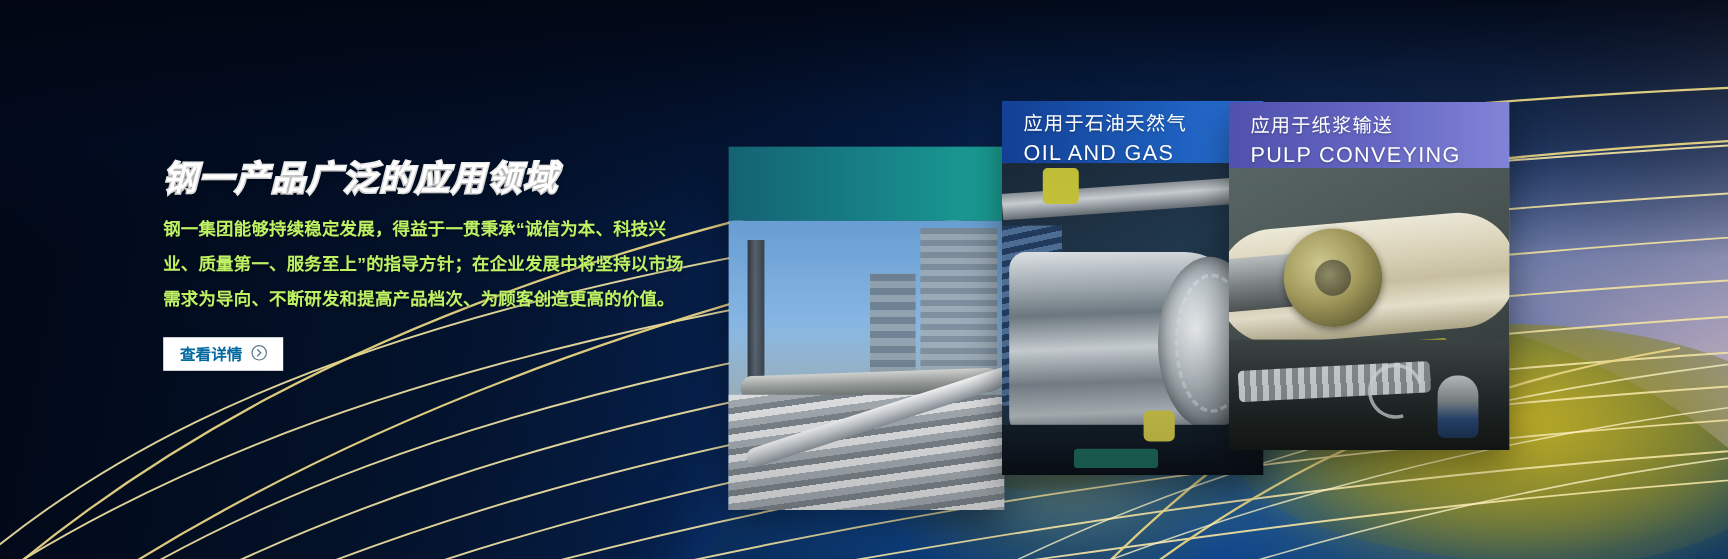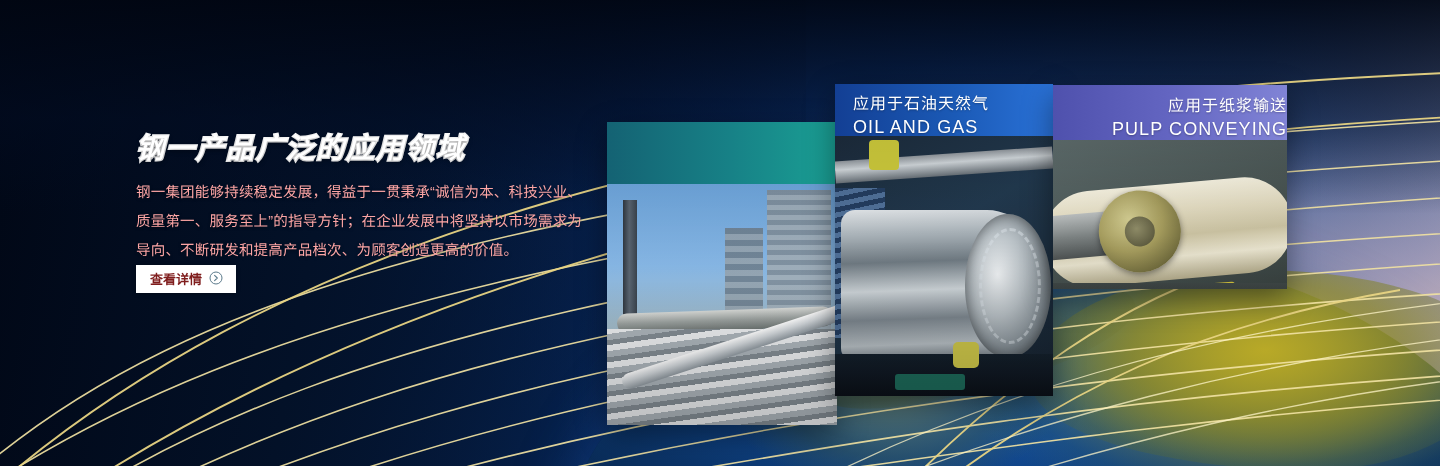--- a/index.html
+++ b/index.html
@@ -98,38 +98,38 @@
     paint-order: stroke fill;
     text-shadow: 0 2px 5px rgba(0,0,0,0.45);
     white-space: nowrap;
     font-style: italic;
   }
   .lede {
     margin: 14px 0 0 0;
     width: 448px;
     font-size: 14.5px;
     line-height: 2.0;
-    font-weight: normal;
-    color: #fca5a5;
+    font-weight: bold;
+    color: #bef264;
     letter-spacing: 0.2px;
     text-shadow: 0 1px 3px rgba(0,0,0,0.5);
   }
   .cta {
     display: inline-flex;
     align-items: center;
     gap: 7px;
-    margin-top: 0;
+    margin-top: 16px;
     padding: 6px 13px 6px 14px;
     background: #ffffff;
     border: none;
     cursor: pointer;
     font-family: inherit;
     font-size: 13px;
     font-weight: bold;
-    color: #7f1d1d;
+    color: #0369a1;
     line-height: 1;
     white-space: nowrap;
     box-shadow: 0 1px 4px rgba(0,0,0,0.3);
     justify-content: center;
   }
   .cta-arrow { display: block; }
 
   
   .card {
     position: absolute;
@@ -258,21 +258,21 @@
   .og-ground {
     position: absolute; left: 0; bottom: 0; width: 100%; height: 42px;
     background: linear-gradient(180deg, #14202c 0%, #0b1018 100%);
   }
   .og-teal {
     position: absolute; left: 60px; bottom: 6px; width: 70px; height: 16px;
     background: #1d6a5a; border-radius: 3px;
   }
 
   
-  #card-pulp { left: 1053px; top: 85px; width: 234px; height: 204px; text-align: right; }
+  #card-pulp { left: 1024px; top: 85px; width: 234px; height: 290px; }
   #card-pulp .card-head {
     background: linear-gradient(90deg, #4f51ad 0%, #6466c2 52%, #8184d6 100%);
     height: 55px;
     padding-top: 10px;
   }
   #card-pulp .card-photo {
     height: 235px;
     background: linear-gradient(160deg, #5c6a6a 0%, #46514f 45%, #2c3433 100%);
   }
   .pulp-roll {

